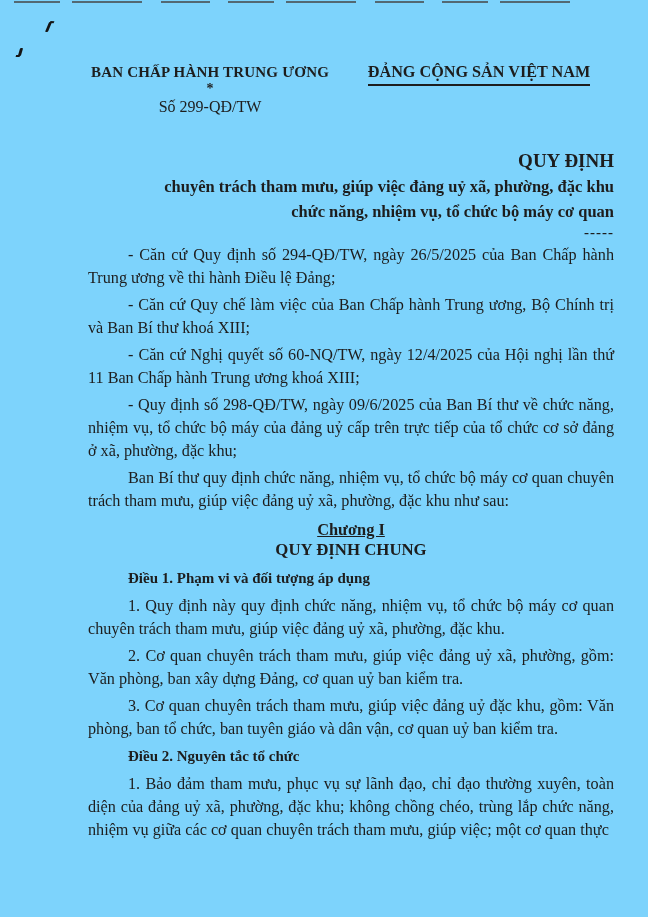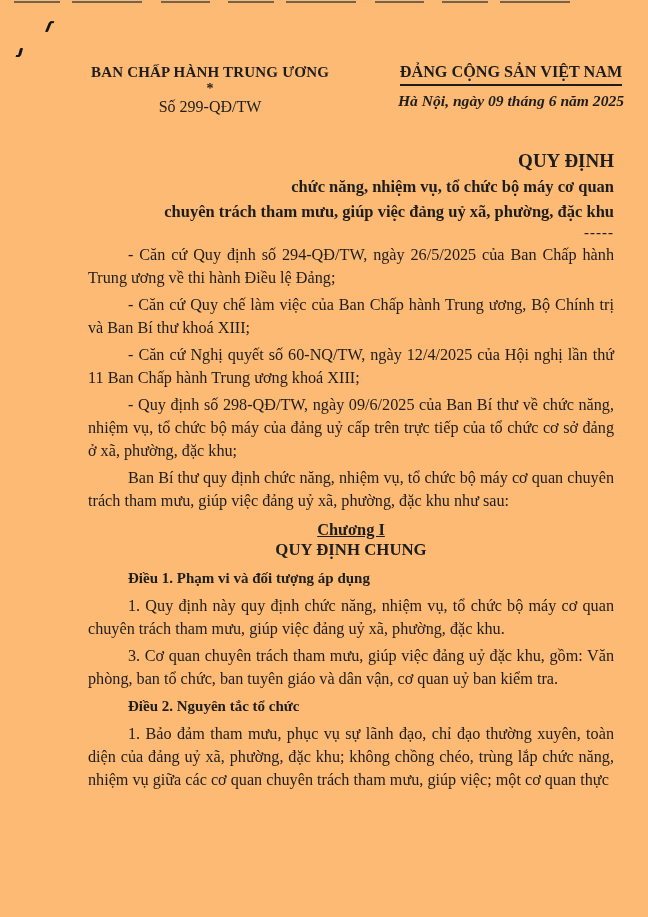--- a/index.html
+++ b/index.html
@@ -1,21 +1,21 @@
 <!DOCTYPE html>
 <html><head>
 <meta charset="utf-8">
 <style>
   * { box-sizing: border-box; }
   html, body { margin: 0; padding: 0; background: #e8e8e6; }
   .page {
     position: relative;
     width: 648px;
     height: 917px;
-    background: #fdba74;
+    background: #7dd3fc;
     font-family: "Liberation Serif", "DejaVu Serif", serif;
     color: #1d1d1d;
     overflow: hidden;
   }
 
   
   .scan-topline {
     position: absolute;
     top: 1px; left: 14px;
     width: 572px; height: 2px;
@@ -40,21 +40,21 @@
     position: absolute;
     top: 63px; left: 76px; width: 268px;
     text-align: center;
   }
   .org-name { font-weight: bold; font-size: 15px; letter-spacing: .2px; line-height: 18px; }
   .star { font-weight: bold; font-size: 14px; line-height: 12px; margin-top: 2px; }
   .doc-number { font-size: 16px; line-height: 19px; margin-top: 2px; }
 
   .header-right {
     position: absolute;
-    top: 63px; left: 380px; width: 262px;
+    top: 63px; left: 348px; width: 262px;
     text-align: center;
   }
   .party-name {
     display: inline-block;
     font-weight: bold;
     font-size: 16.2px;
     line-height: 19px;
     border-bottom: 2px solid #1d1d1d;
     padding-bottom: 2px;
   }
@@ -100,44 +100,44 @@
   <div class="header-left">
     <div class="org-name">BAN CHẤP HÀNH TRUNG ƯƠNG</div>
     <div class="star">*</div>
     <div class="doc-number">Số 299-QĐ/TW</div>
   </div>
 
   <div class="header-right">
     <div>
       <span class="party-name">ĐẢNG CỘNG SẢN VIỆT NAM</span>
     </div>
-    <div class="place-date">Hà Nội, ngày 09 tháng 6 năm 2025</div>
   </div>
 
   <div class="content">
 
     <div class="title-block">
       <div class="title-main">QUY ĐỊNH</div>
+      <div class="title-sub">chuyên trách tham mưu, giúp việc đảng uỷ xã, phường, đặc khu</div>
       <div class="title-sub">chức năng, nhiệm vụ, tổ chức bộ máy cơ quan</div>
-      <div class="title-sub">chuyên trách tham mưu, giúp việc đảng uỷ xã, phường, đặc khu</div>
       <div class="title-divider">-----</div>
     </div>
 
     <p class="para">- Căn cứ Quy định số 294-QĐ/TW, ngày 26/5/2025 của Ban Chấp hành Trung ương về thi hành Điều lệ Đảng;</p>
     <p class="para">- Căn cứ Quy chế làm việc của Ban Chấp hành Trung ương, Bộ Chính trị và Ban Bí thư khoá XIII;</p>
     <p class="para">- Căn cứ Nghị quyết số 60-NQ/TW, ngày 12/4/2025 của Hội nghị lần thứ 11 Ban Chấp hành Trung ương khoá XIII;</p>
     <p class="para">- Quy định số 298-QĐ/TW, ngày 09/6/2025 của Ban Bí thư về chức năng, nhiệm vụ, tổ chức bộ máy của đảng uỷ cấp trên trực tiếp của tổ chức cơ sở đảng ở xã, phường, đặc khu;</p>
     <p class="para">Ban Bí thư quy định chức năng, nhiệm vụ, tổ chức bộ máy cơ quan chuyên trách tham mưu, giúp việc đảng uỷ xã, phường, đặc khu như sau:</p>
 
     <div class="chapter">
       <div class="chapter-number">Chương I</div>
       <div class="chapter-title">QUY ĐỊNH CHUNG</div>
     </div>
 
     <p class="article-heading">Điều 1. Phạm vi và đối tượng áp dụng</p>
     <p class="para">1. Quy định này quy định chức năng, nhiệm vụ, tổ chức bộ máy cơ quan chuyên trách tham mưu, giúp việc đảng uỷ xã, phường, đặc khu.</p>
+    <p class="para">2. Cơ quan chuyên trách tham mưu, giúp việc đảng uỷ xã, phường, gồm: Văn phòng, ban xây dựng Đảng, cơ quan uỷ ban kiểm tra.</p>
     <p class="para">3. Cơ quan chuyên trách tham mưu, giúp việc đảng uỷ đặc khu, gồm: Văn phòng, ban tổ chức, ban tuyên giáo và dân vận, cơ quan uỷ ban kiểm tra.</p>
 
     <p class="article-heading">Điều 2. Nguyên tắc tổ chức</p>
     <p class="para">1. Bảo đảm tham mưu, phục vụ sự lãnh đạo, chỉ đạo thường xuyên, toàn diện của đảng uỷ xã, phường, đặc khu; không chồng chéo, trùng lắp chức năng, nhiệm vụ giữa các cơ quan chuyên trách tham mưu, giúp việc; một cơ quan thực</p>
 
   </div>
 </div>
 
 </body></html>

